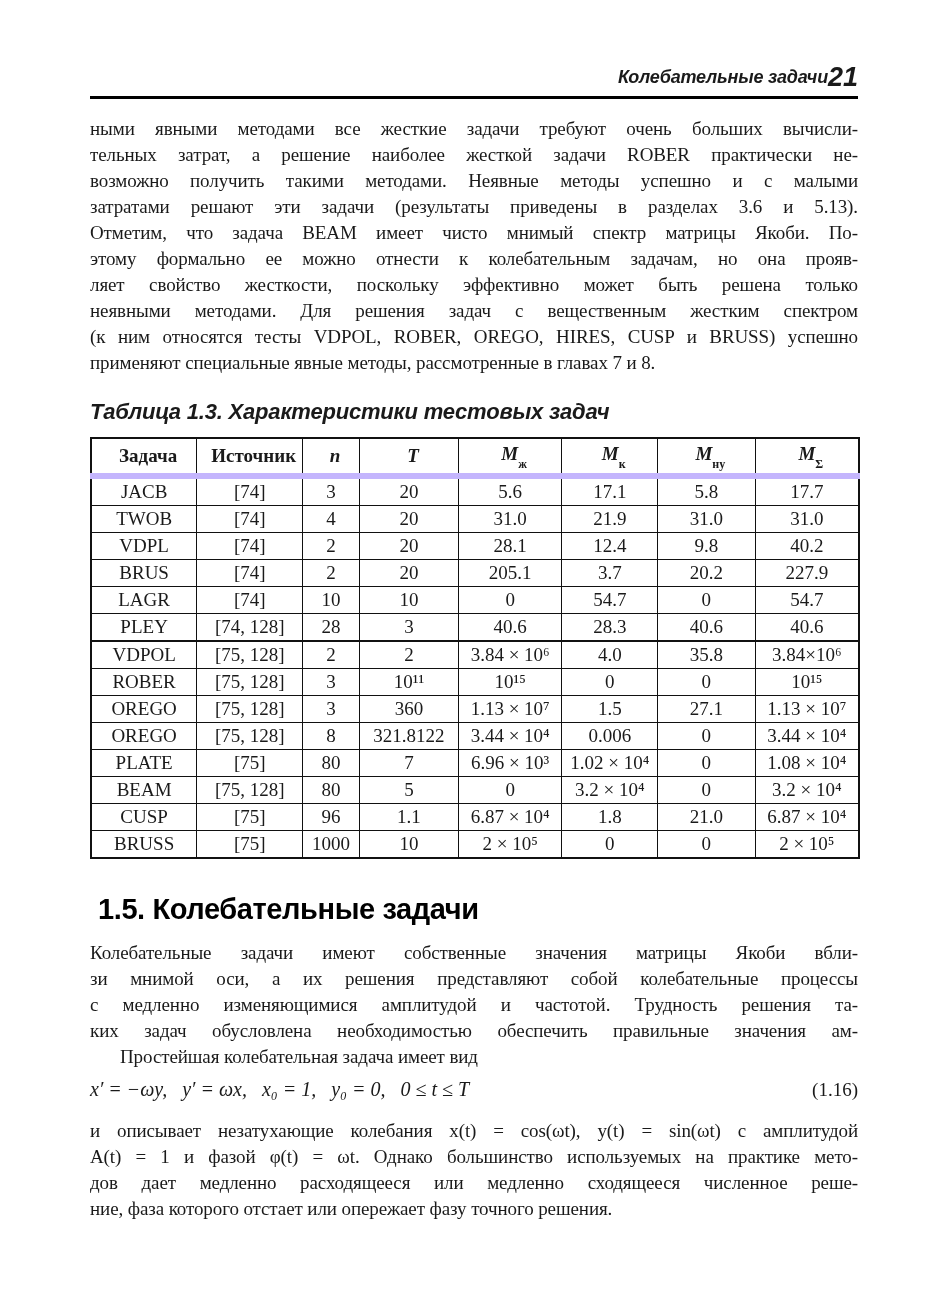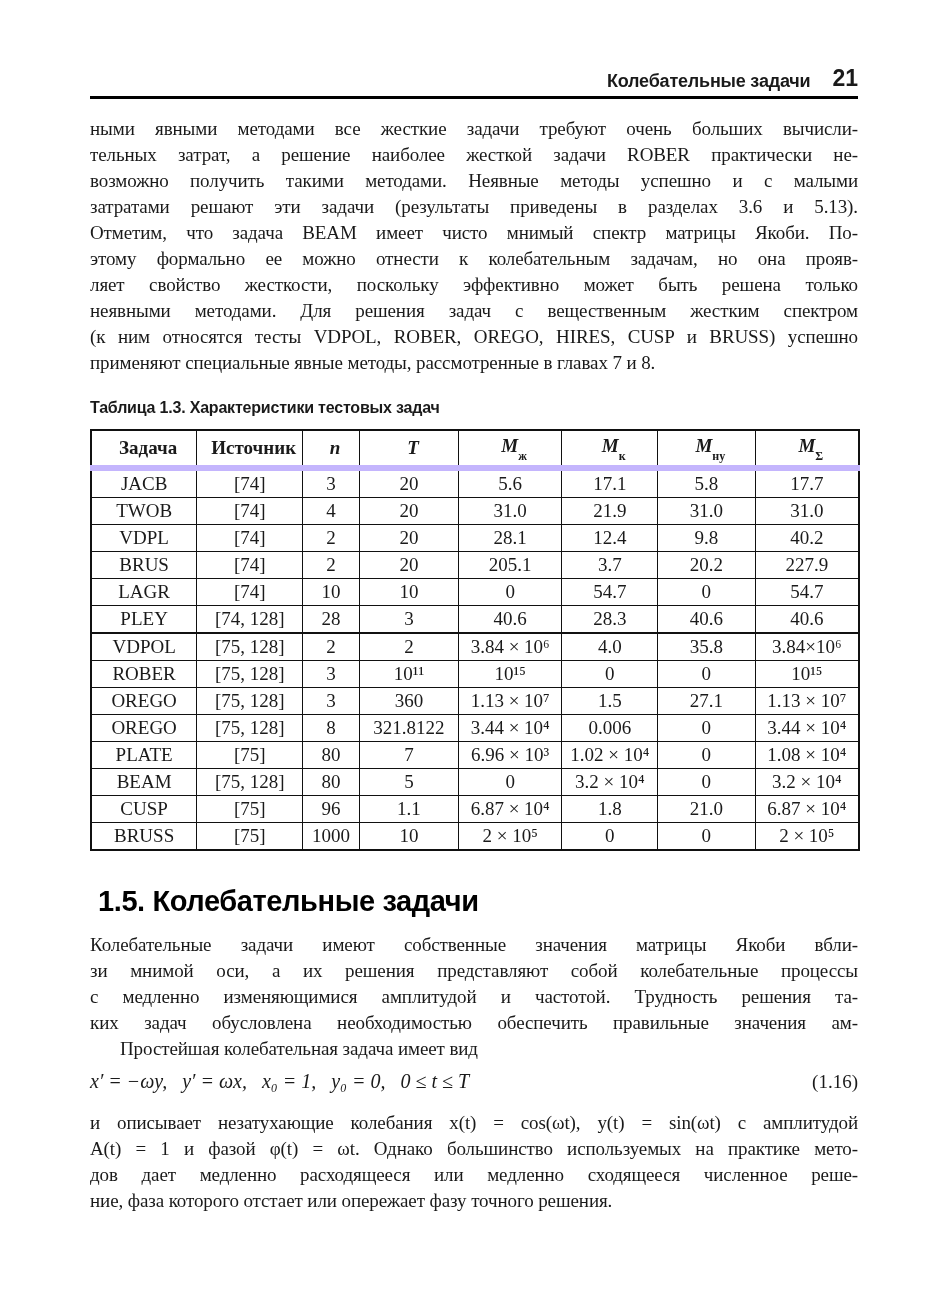--- a/index.html
+++ b/index.html
@@ -9,37 +9,38 @@
     margin:0 auto;
     background:#ffffff;
     color:#1a1a1a;
     box-sizing:border-box;
     padding:62px 87px 0 90px;
     font-family:"Liberation Serif", serif;
     overflow:hidden;
   }
   
   .running-head{
-    display:flex;justify-content:flex-end;align-items:flex-end;
+    display:flex;justify-content:flex-end;align-items:center;
     font-family:"Liberation Sans", sans-serif;
     height:30px;
+    font-style:italic;
   }
   .running-title{font-size:18px;font-weight:700;letter-spacing:-0.2px;}
-  .page-number{font-size:23px;font-weight:700;margin-left:22px;}
+  .page-number{font-size:27px;font-weight:700;}
   .head-rule{height:3px;background:#000;margin-top:4px;}
   
   .para{margin-top:17px;font-size:19px;line-height:26px;letter-spacing:-0.1px;}
   .pline{text-align:justify;text-align-last:justify;}
   .pline.last{text-align-last:left;}
   .lead-in{margin-top:0;text-indent:30px;}
   
   .table-caption{
     margin-top:23px;
     font-family:"Liberation Sans", sans-serif;
-    font-weight:700;font-size:16px;letter-spacing:-0.2px;
+    font-weight:700;font-size:22px;letter-spacing:-0.2px;font-style:italic;
   }
   table.data{
     border-collapse:collapse;
     margin-top:12px;
     width:770px;
     border:2px solid #111;
     font-size:19px;
   }
   table.data th, table.data td{
     border:1px solid #111;

